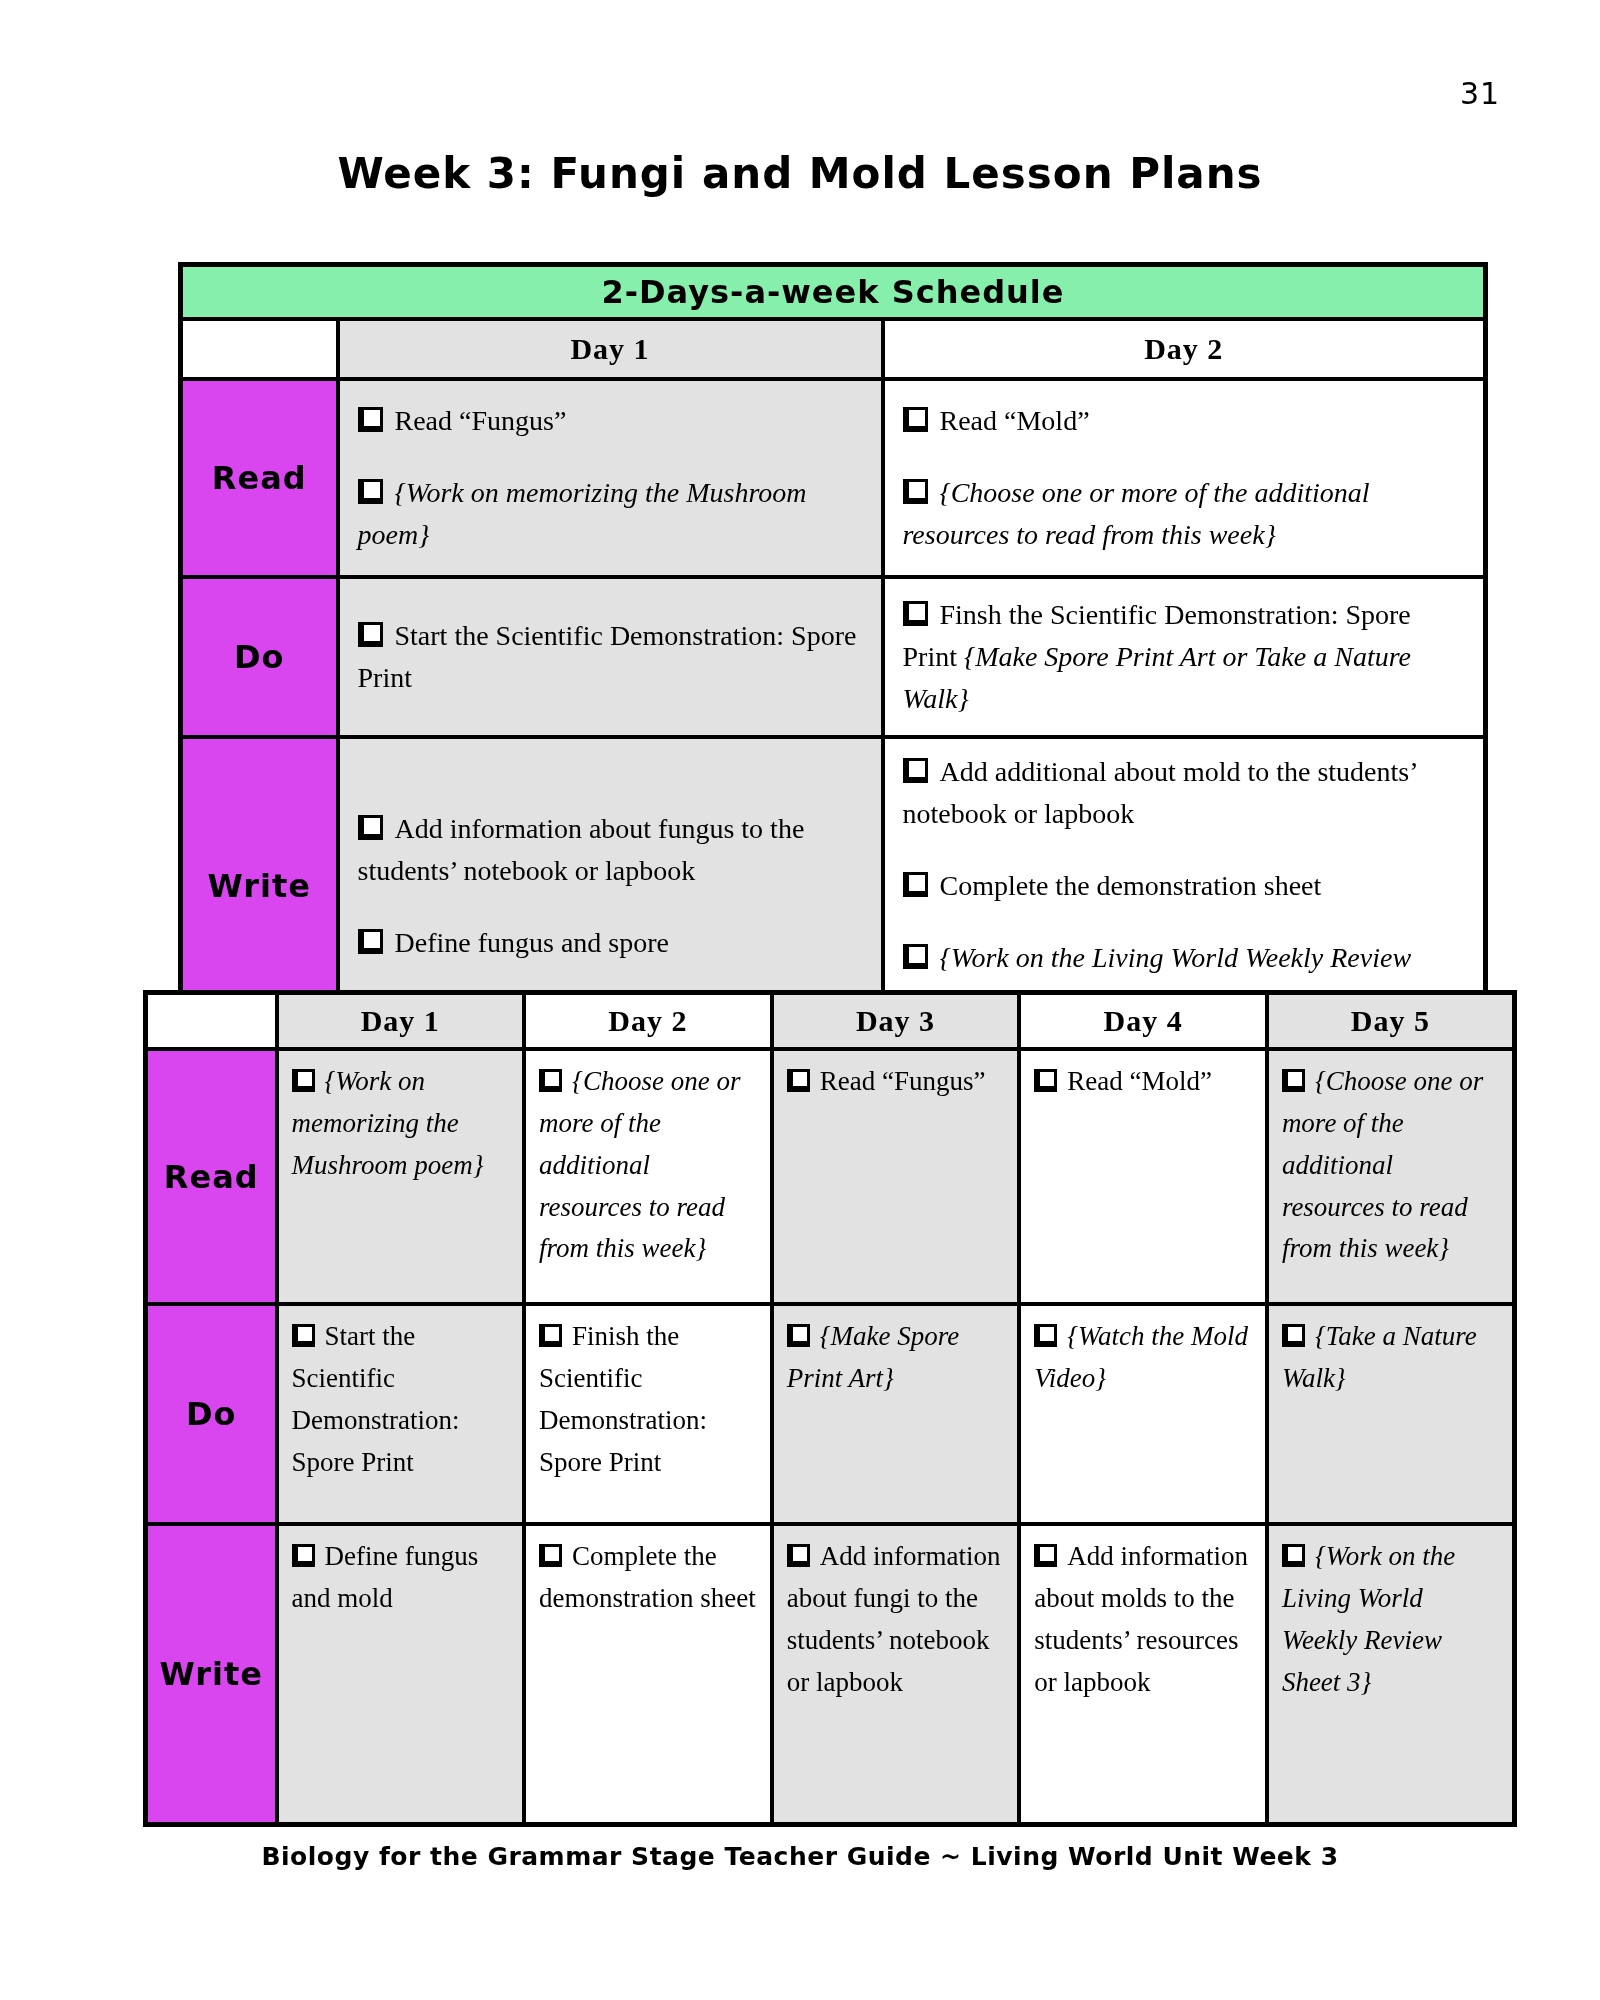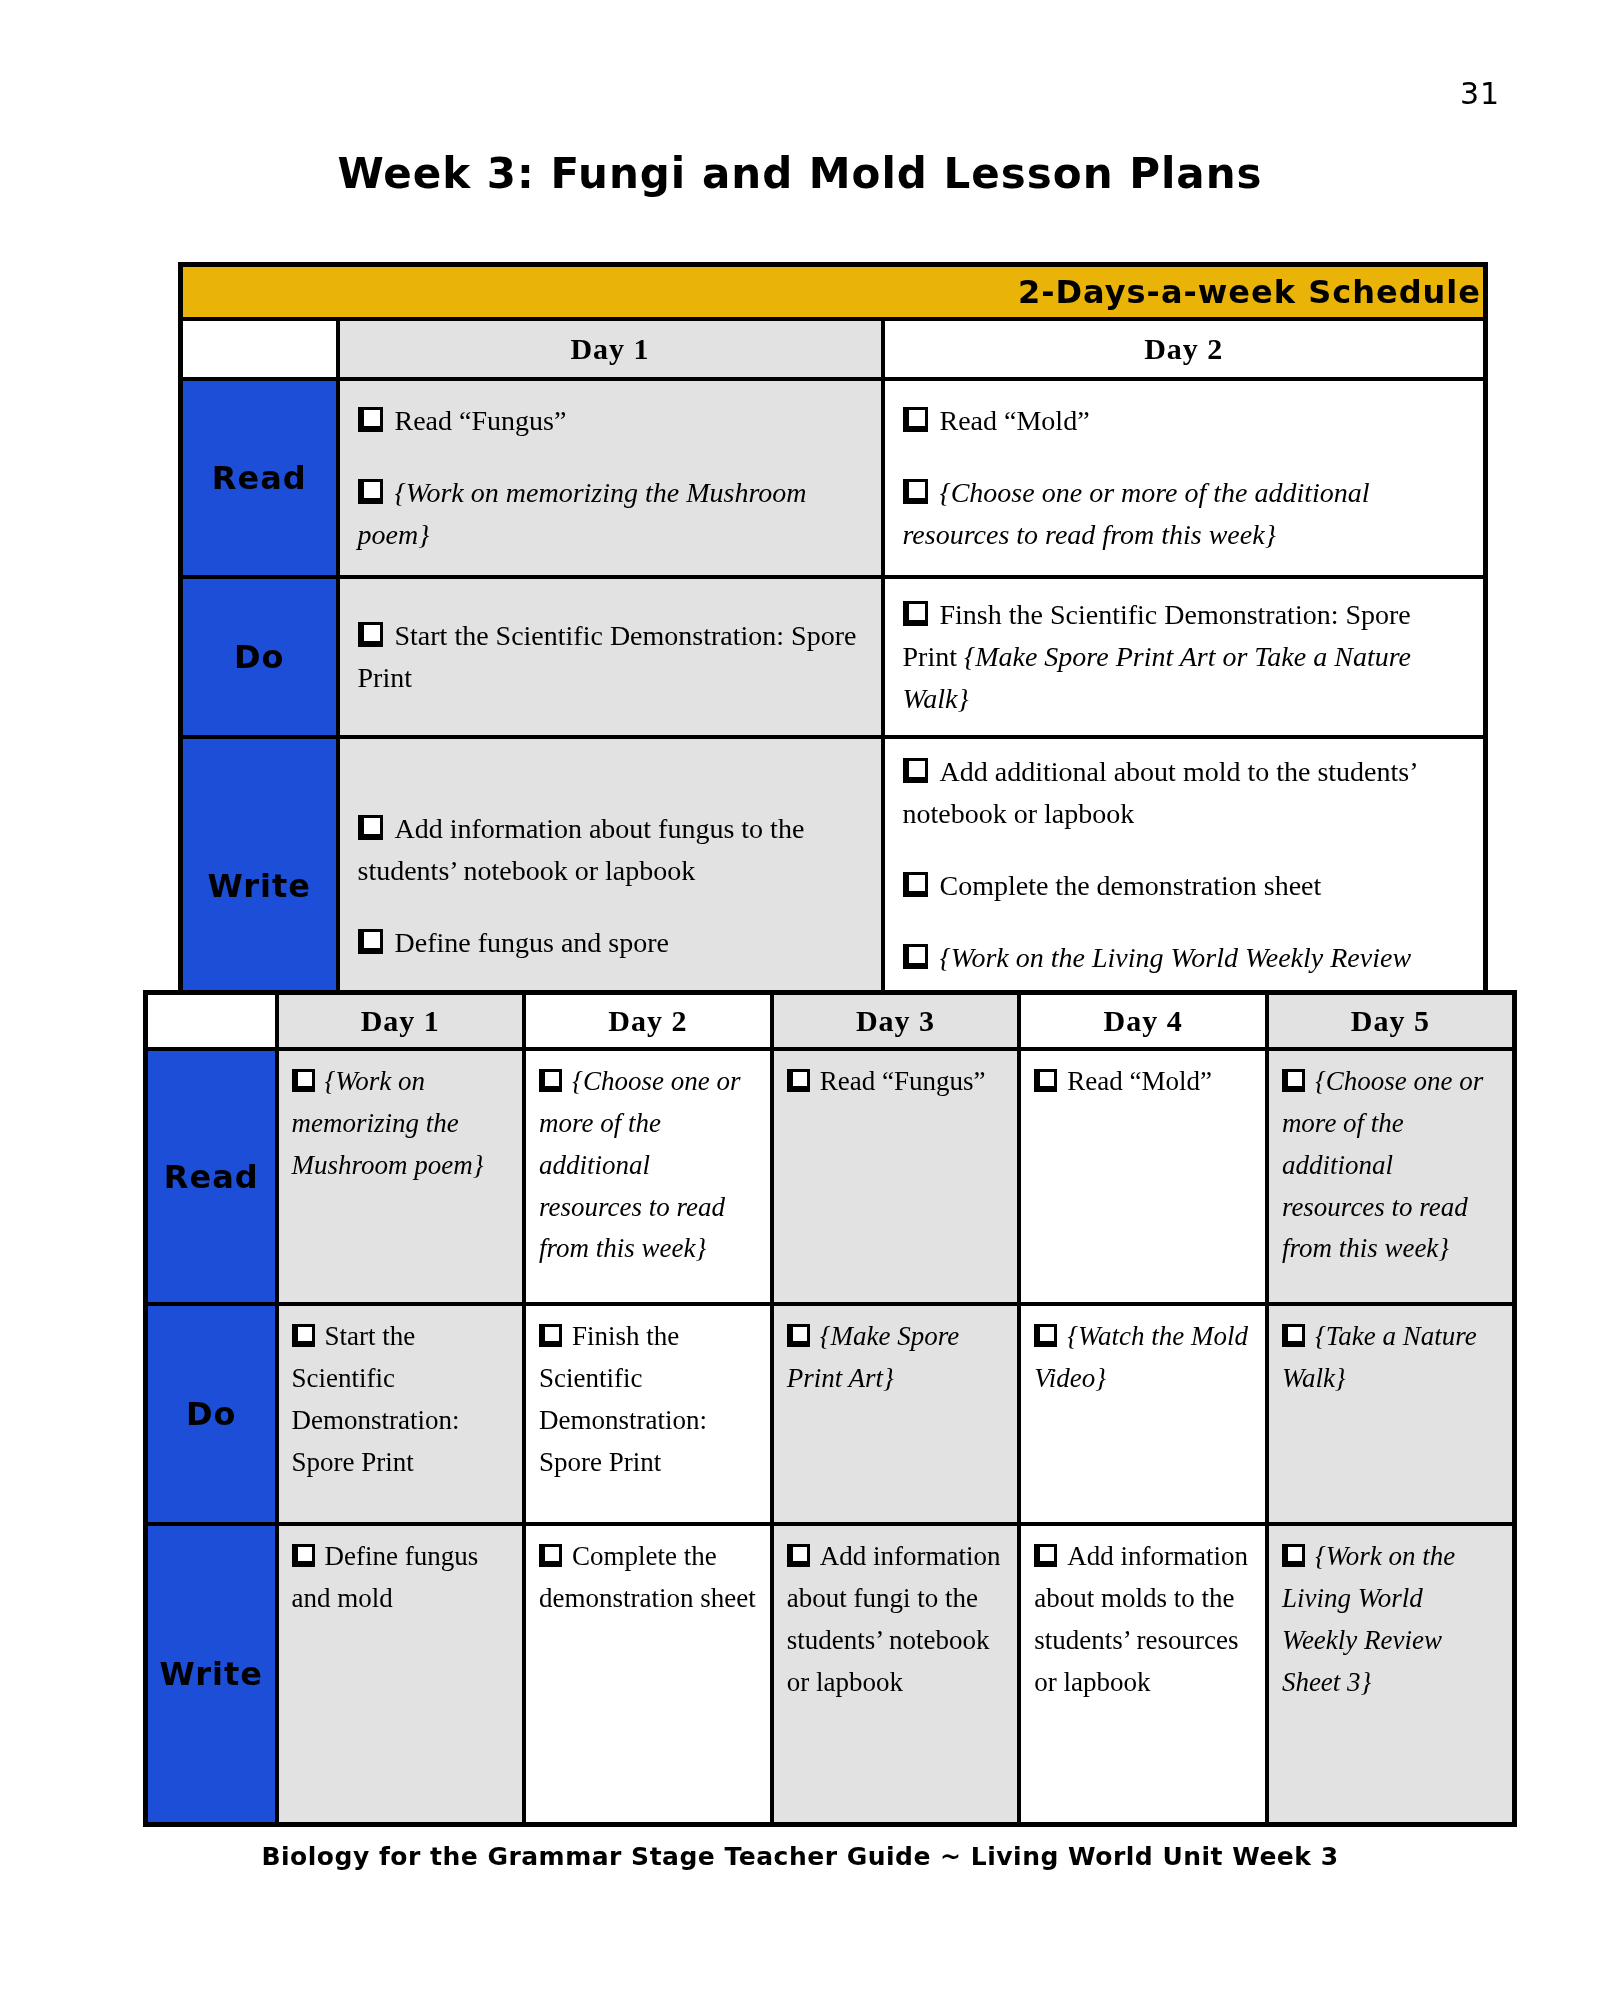--- a/index.html
+++ b/index.html
@@ -28,33 +28,33 @@
   }
   .t1{ left:178px; top:262px; width:1305px; }
   .t1 col:nth-child(1){width:157px;}
   .t1 col:nth-child(2){width:545px;}
   .t1 col:nth-child(3){width:603px;}
   .t2{ left:143px; top:990px; width:1374px; }
   .t2 col:nth-child(1){width:131px;}
   .sched td{ border:4px solid var(--ink); }
   .shade{ background:var(--shade); }
   .title-row td{
-    height:46px; text-align:right; vertical-align:middle;
+    height:46px; text-align:center; vertical-align:middle;
     font-family:"DejaVu Sans", sans-serif; font-weight:bold; font-size:32px; letter-spacing:1px;
-    background:#eab308; padding:2px;
+    background:#86efac; padding:2px;
   }
   .header-row td{
     text-align:center; vertical-align:middle;
     font-family:Liberation Serif, serif; font-weight:bold; font-size:30px; letter-spacing:1px;
     padding:2px;
   }
   .t1 .header-row td{ height:52px; }
   .t2 .header-row td{ height:48px; }
   .rowlab{
-    text-align:center; vertical-align:middle; background:#1d4ed8;
+    text-align:center; vertical-align:middle; background:#d946ef;
     font-family:"DejaVu Sans", sans-serif; font-weight:bold; font-size:32px; letter-spacing:1px;
   }
   .content{
     font-family:"Liberation Serif", serif; color:var(--ink);
   }
   .t1 .content{ font-size:28px; line-height:1.5; padding:12px 18px; vertical-align:middle; }
   .t2 .content{ font-size:27px; line-height:1.55; padding:10px 13px; vertical-align:top; }
   .t1 .row-read td{ height:170px; }
   .t1 .row-do td{ height:132px; }
   .t1 .row-write td{ height:262px; }

